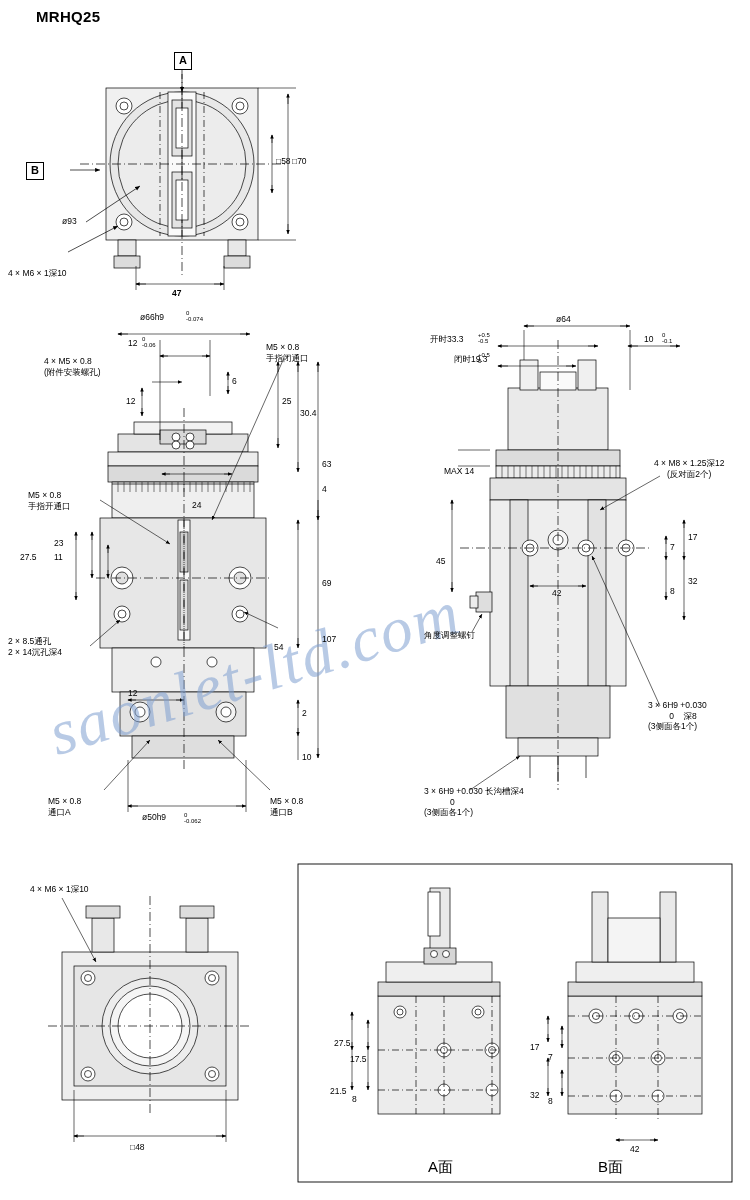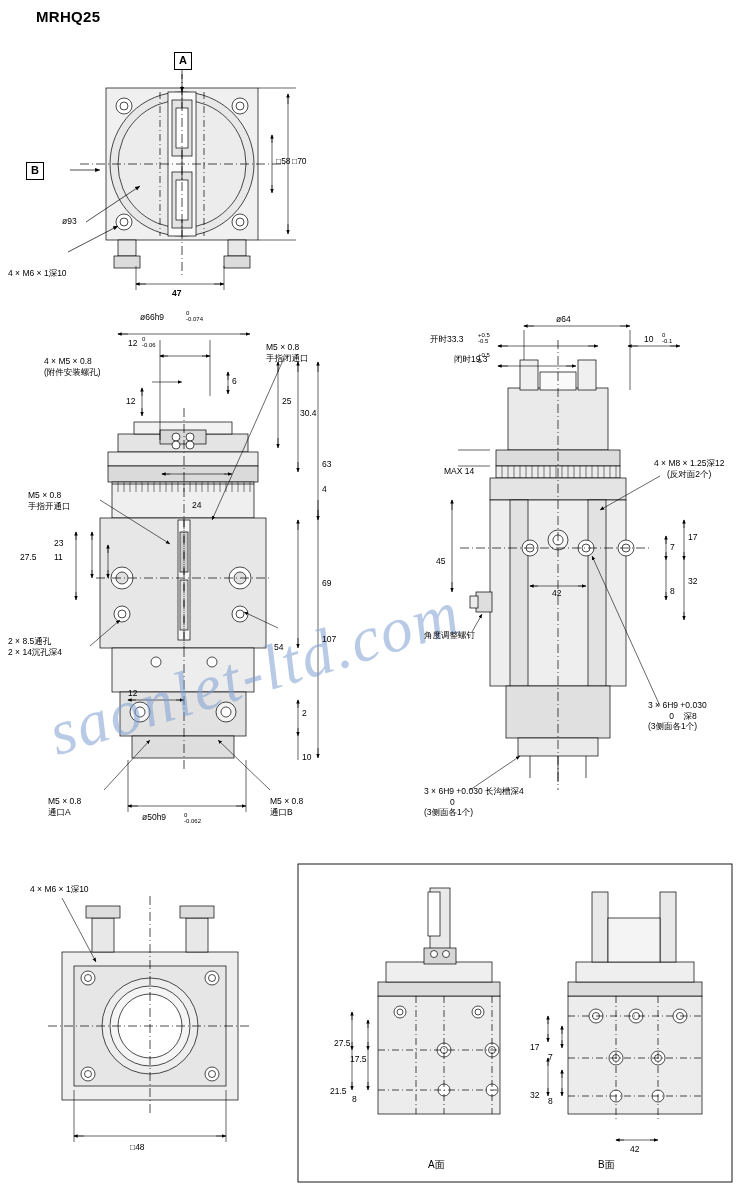--- a/index.html
+++ b/index.html
@@ -23,21 +23,21 @@
     transform:rotate(-17deg);transform-origin:0 0;
     font-style:italic;letter-spacing:2px;
     pointer-events:none;white-space:nowrap;
   }
   .lbl{position:absolute;font-size:8.5px;line-height:1.25;white-space:pre;}
   .boxletter{
     position:absolute;border:1px solid #000;background:#fff;
     font-size:11px;font-weight:bold;text-align:center;
     width:16px;height:16px;line-height:15px;
   }
-  .capt{position:absolute;font-size:10px;}
+  .capt{position:absolute;font-size:15px;}
 </style>
 </head>
 <body>
 
 <div class="page">
 
   <div id="title">MRHQ25</div>
 
   <svg class="draw" viewBox="0 0 750 1200">
     <defs>

